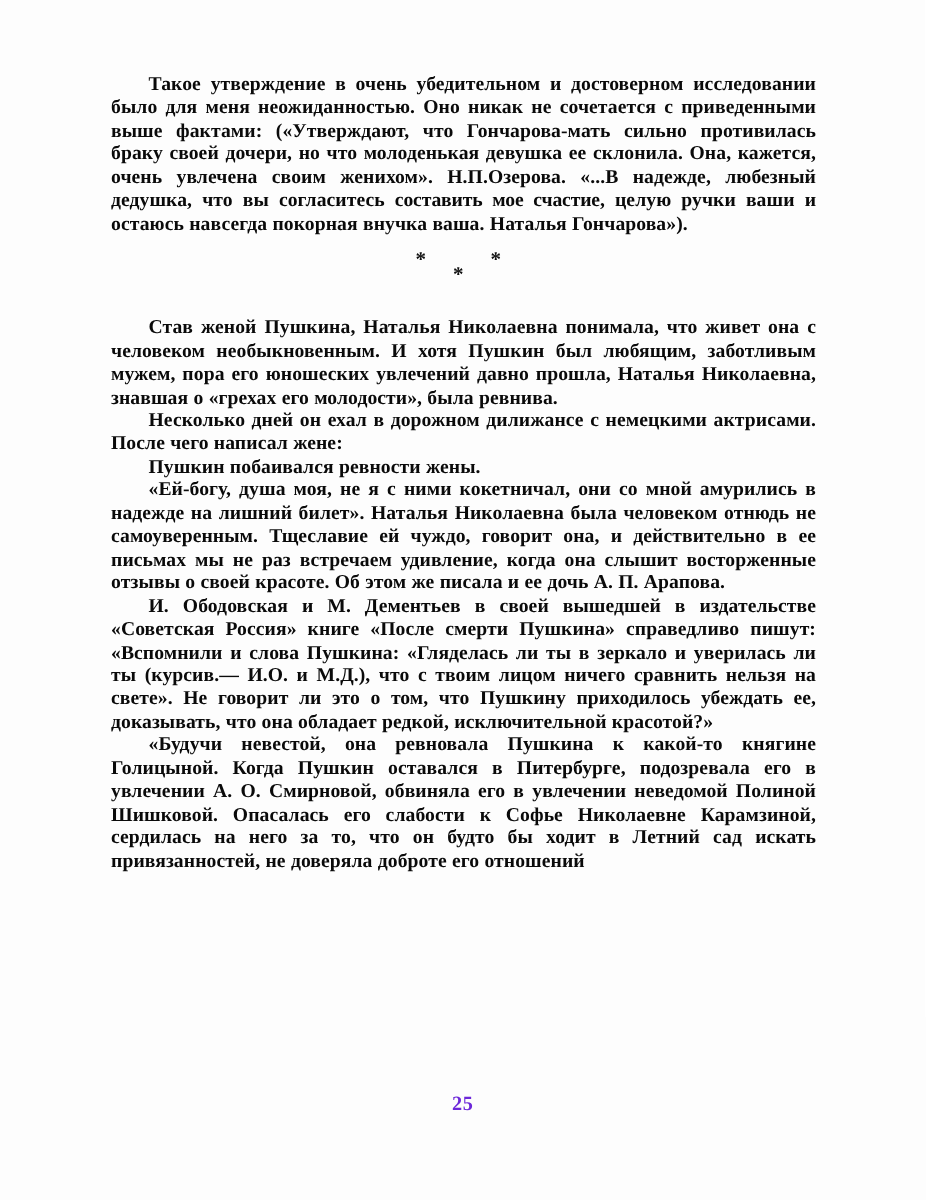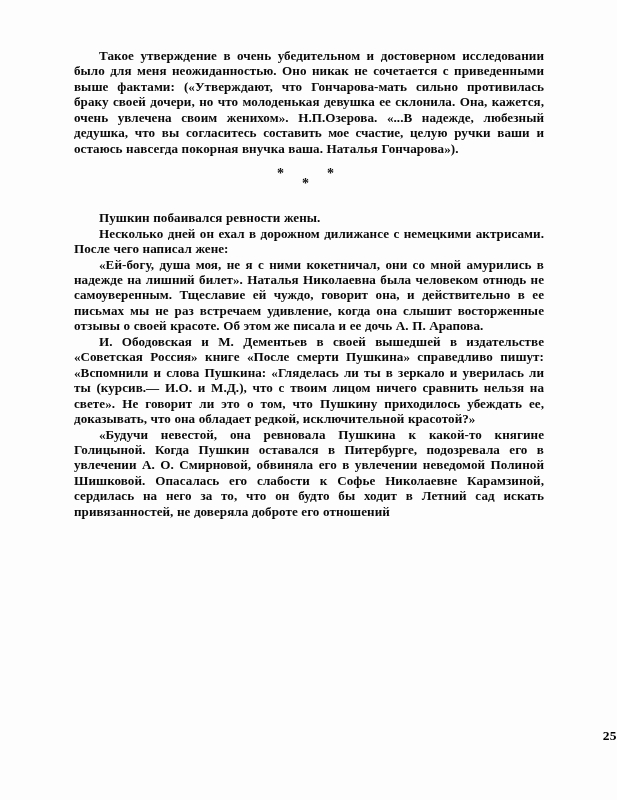--- a/index.html
+++ b/index.html
@@ -55,44 +55,45 @@
     color: #101010;
   }
   .star-left  { left: 203px; top: 2px; }
   .star-right { left: 253px; top: 2px; }
   .star-mid   { left: 228px; top: 12px; }
   .folio {
     position: absolute;
     left: 0;
     top: 728px;
     width: 617px;
-    text-align: right;
+    text-align: center;
     font-size: 13.5px;
     font-weight: 700;
-    color: #000000;
+    color: #6d28d9;
     letter-spacing: 0.4px;
   }
 </style>
 </head>
 <body>
 
 <div class="page" style="background: rgb(253, 253, 253);">
 
   <div class="textblock">
 
     <p class="para" id="p1">Такое утверждение в очень убедительном и достоверном исследовании было для меня неожиданностью. Оно никак не сочетается с приведенными выше фактами: («Утверждают, что Гончарова-мать сильно противилась браку своей дочери, но что молоденькая девушка ее склонила. Она, кажется, очень увлечена своим женихом». Н.П.Озерова. «...В надежде, любезный дедушка, что вы согласитесь <b class="bold">составить мое счастие</b>, целую ручки ваши и остаюсь навсегда покорная внучка ваша. Наталья Гончарова»).</p>
 
     <div class="stars">
       <span class="star star-left">*</span>
       <span class="star star-right">*</span>
       <span class="star star-mid">*</span>
     </div>
 
+    <p class="para" id="p2">Став женой Пушкина, Наталья Николаевна понимала, что живет она с человеком необыкновенным. И хотя Пушкин был любящим, заботливым мужем, пора его юношеских увлечений давно прошла, Наталья Николаевна, знавшая о «грехах его молодости», была ревнива.</p>
+    <p class="para" id="p5">Несколько дней он ехал в дорожном дилижансе с немецкими актрисами. После чего написал жене:</p>
     <p class="para" id="p4">Пушкин побаивался ревности жены.</p>
-    <p class="para" id="p5">Несколько дней он ехал в дорожном дилижансе с немецкими актрисами. После чего написал жене:</p>
     <p class="para" id="p6">«Ей-богу, душа моя, не я с ними кокетничал, они со мной амурились в надежде на лишний билет». Наталья Николаевна была человеком отнюдь не самоуверенным. Тщеславие ей чуждо, говорит она, и действительно в ее письмах мы не раз встречаем удивление, когда она слышит восторженные отзывы о своей красоте. Об этом же писала и ее дочь А. П. Арапова.</p>
     <p class="para" id="p7">И. Ободовская и М. Дементьев в своей вышедшей в издательстве «Советская Россия» книге «После смерти Пушкина» справедливо пишут: «Вспомнили и слова Пушкина: «Гляделась ли ты в зеркало и уверилась ли ты (курсив.— И.О. и М.Д.), что с твоим лицом ничего сравнить нельзя на свете». Не говорит ли это о том, что Пушкину приходилось убеждать ее, доказывать, что она обладает редкой, исключительной красотой?»</p>
     <p class="para" id="p9">«Будучи невестой, она ревновала Пушкина к какой-то княгине Голицыной. Когда Пушкин оставался в Питербурге, подозревала его в увлечении А. О. Смирновой, обвиняла его в увлечении неведомой Полиной Шишковой. Опасалась его слабости к Софье Николаевне Карамзиной, сердилась на него за то, что он будто бы ходит в Летний сад искать привязанностей, не доверяла доброте его отношений</p>
 
   </div>
 
   <div class="folio">25</div>
 
 </div>
 

